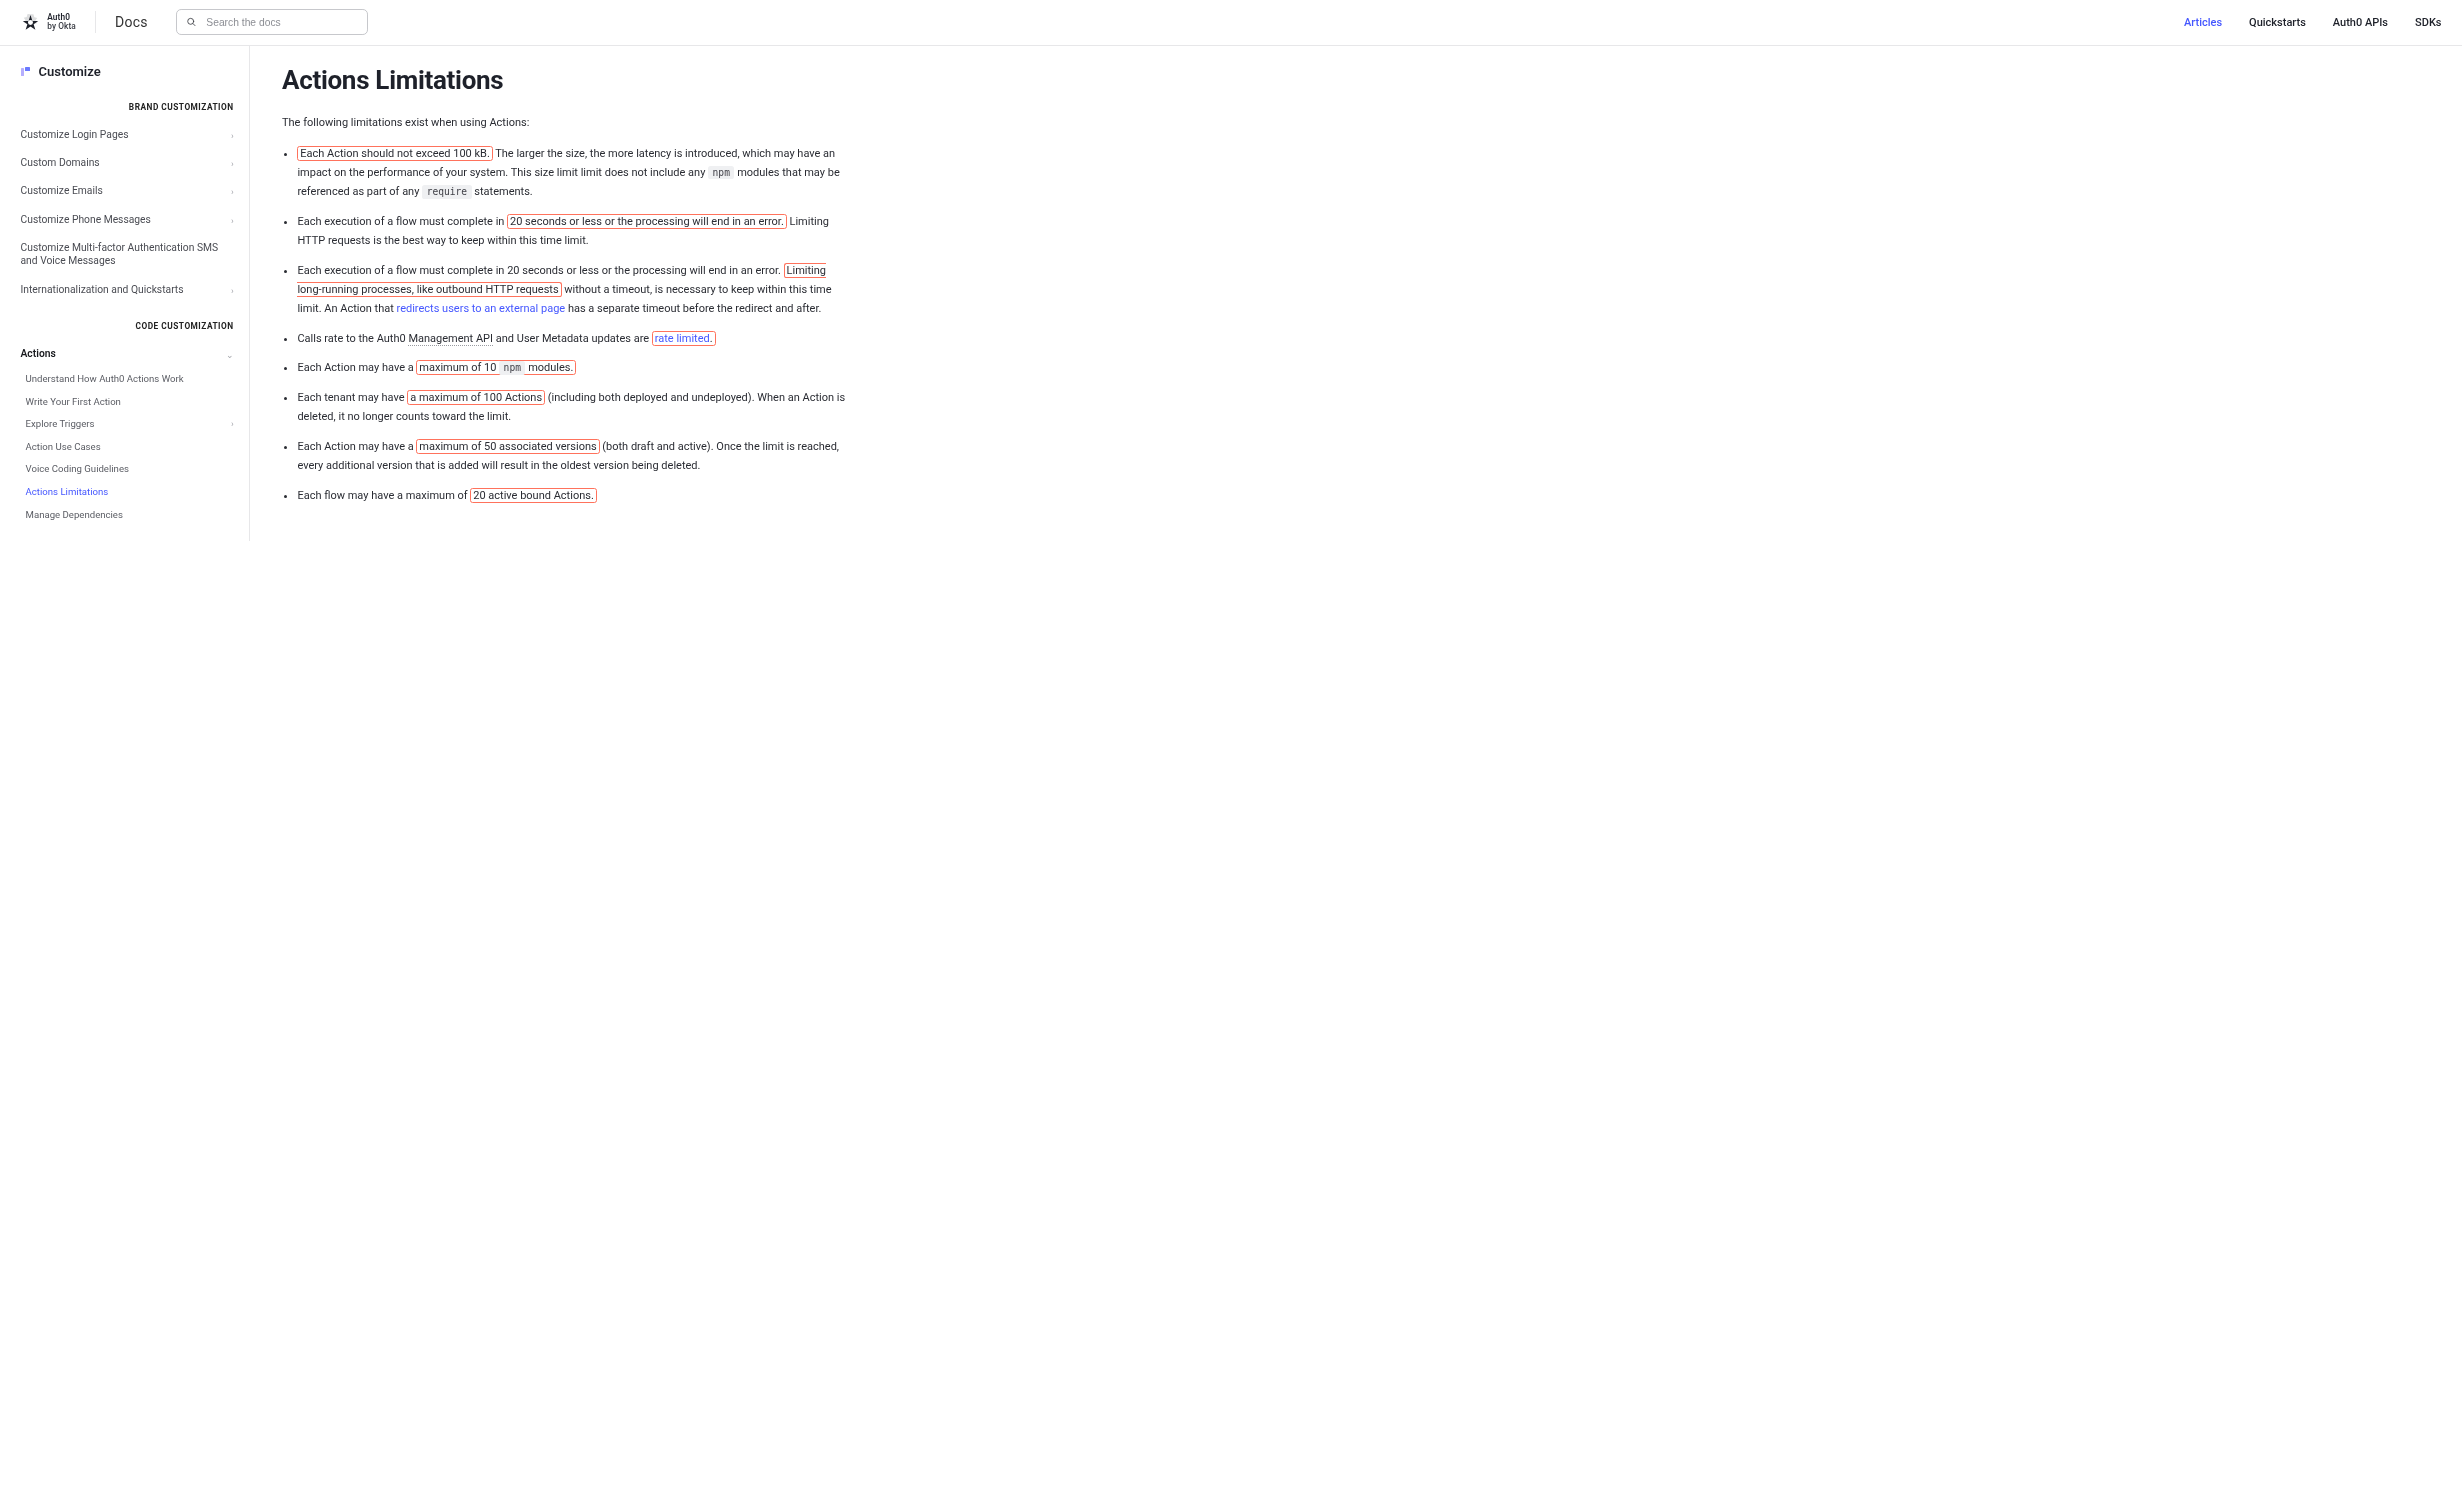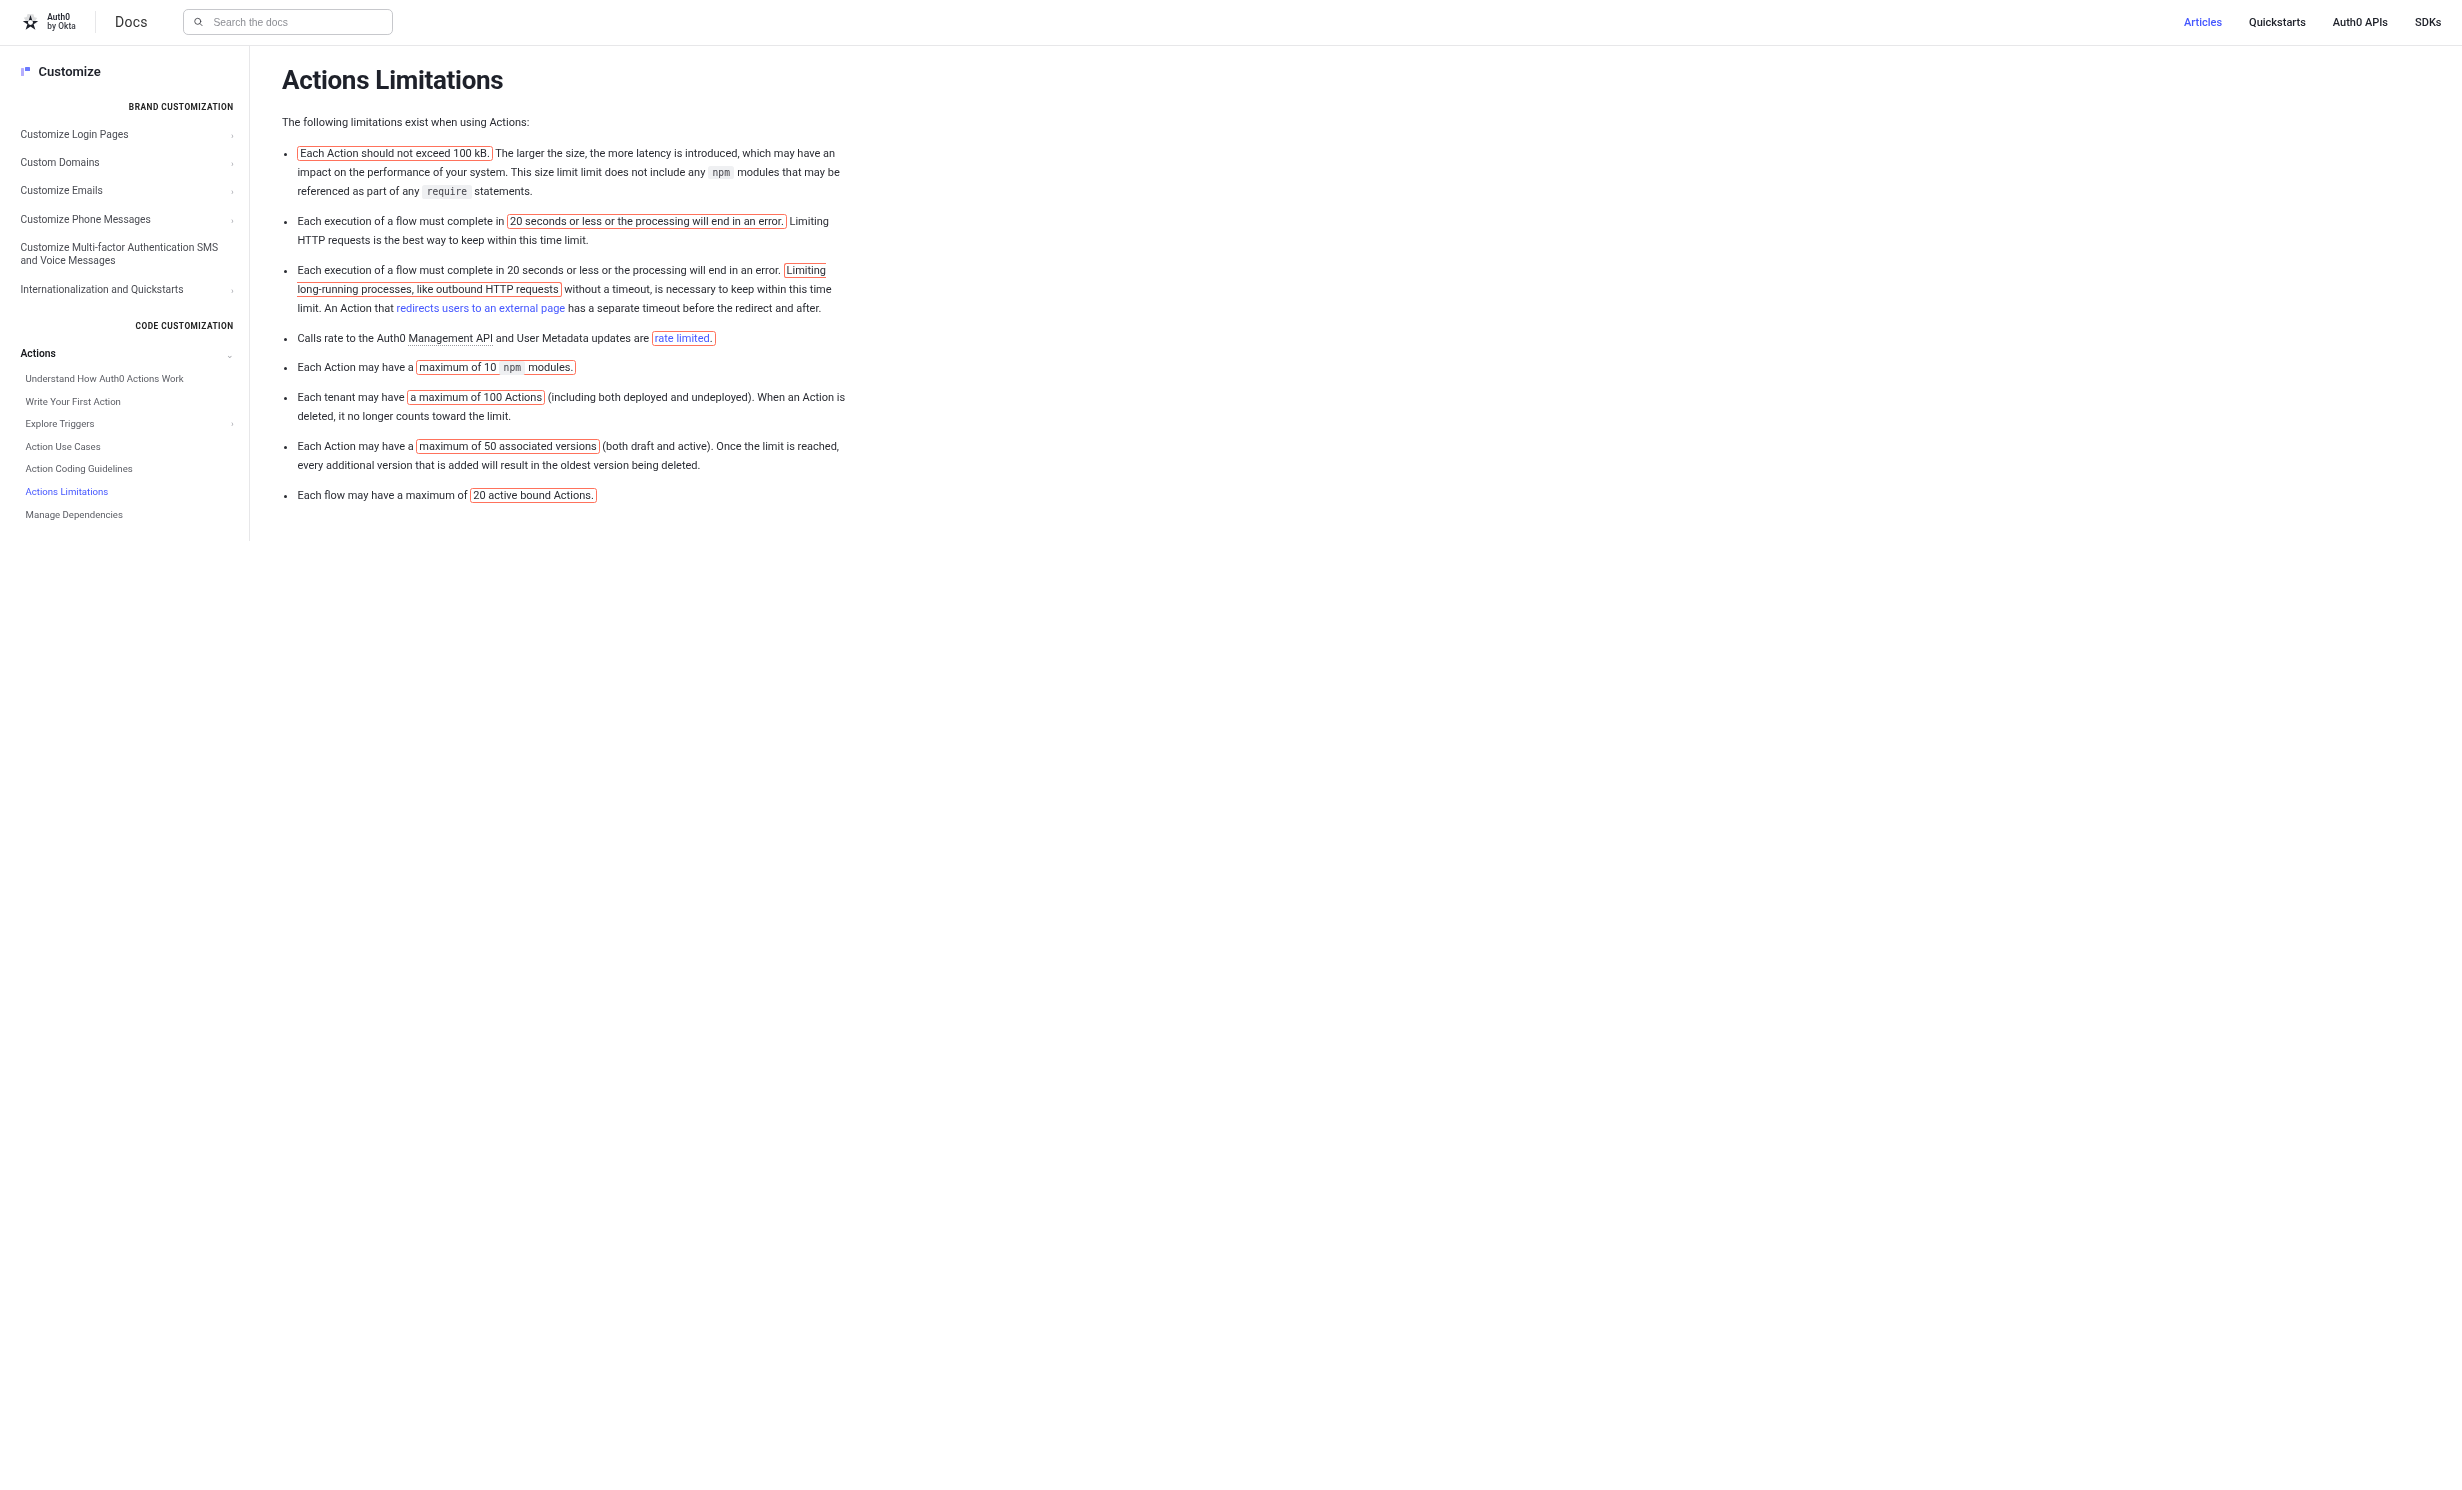--- a/index.html
+++ b/index.html
@@ -32,24 +32,24 @@
   }
   .logo-text {
     display: flex; flex-direction: column; line-height: 1.05;
     font-size: 8.3px; font-weight: 600; letter-spacing: 0.1px;
   }
   .logo-text .sub { font-weight: 500; opacity: .9; }
   .vsep { width:0.6px; height:22px; background: var(--border); margin: 0 7.7px; }
   .docs-label { font-size: 14px; font-weight: 400; letter-spacing: 0.3px; color:#333; }
   .search {
     display:flex; align-items:center; gap:7.7px;
-    width: 210px; height: 26px;
+    width: 192px; height: 26px;
     border: 0.6px solid #c7c8cc; border-radius: 5.1px;
     padding: 0 9px; color:#8c8e94;
-    margin-left: 24px;
+    margin-left: 17px;
   }
   .search input {
     border:none; outline:none; width:100%; font-size:10.3px; color:#333;
     background:transparent;
   }
   .search input::placeholder { color:#8c8e94; }
   .nav { margin-left:auto; display:flex; gap:27px; font-size:11px; font-weight:500; }
   .nav a { text-decoration:none; color:var(--text); }
   .nav a.active { color: var(--link); }
 
@@ -203,21 +203,21 @@
           <li>
               <a href="#" class="row">
                 <span>Explore Triggers</span>
                 <span class="chev">›</span>
               </a>
             </li>
           <li>
               <a href="#">Action Use Cases</a>
             </li>
           <li>
-              <a href="#">Action Coding Guidelines</a>
+              <a href="#">Voice Coding Guidelines</a>
             </li>
           <li>
               <a href="#" class="active">Actions Limitations</a>
             </li>
           <li>
               <a href="#">Manage Dependencies</a>
             </li>
         </ul>
       </li>
     </ul>

